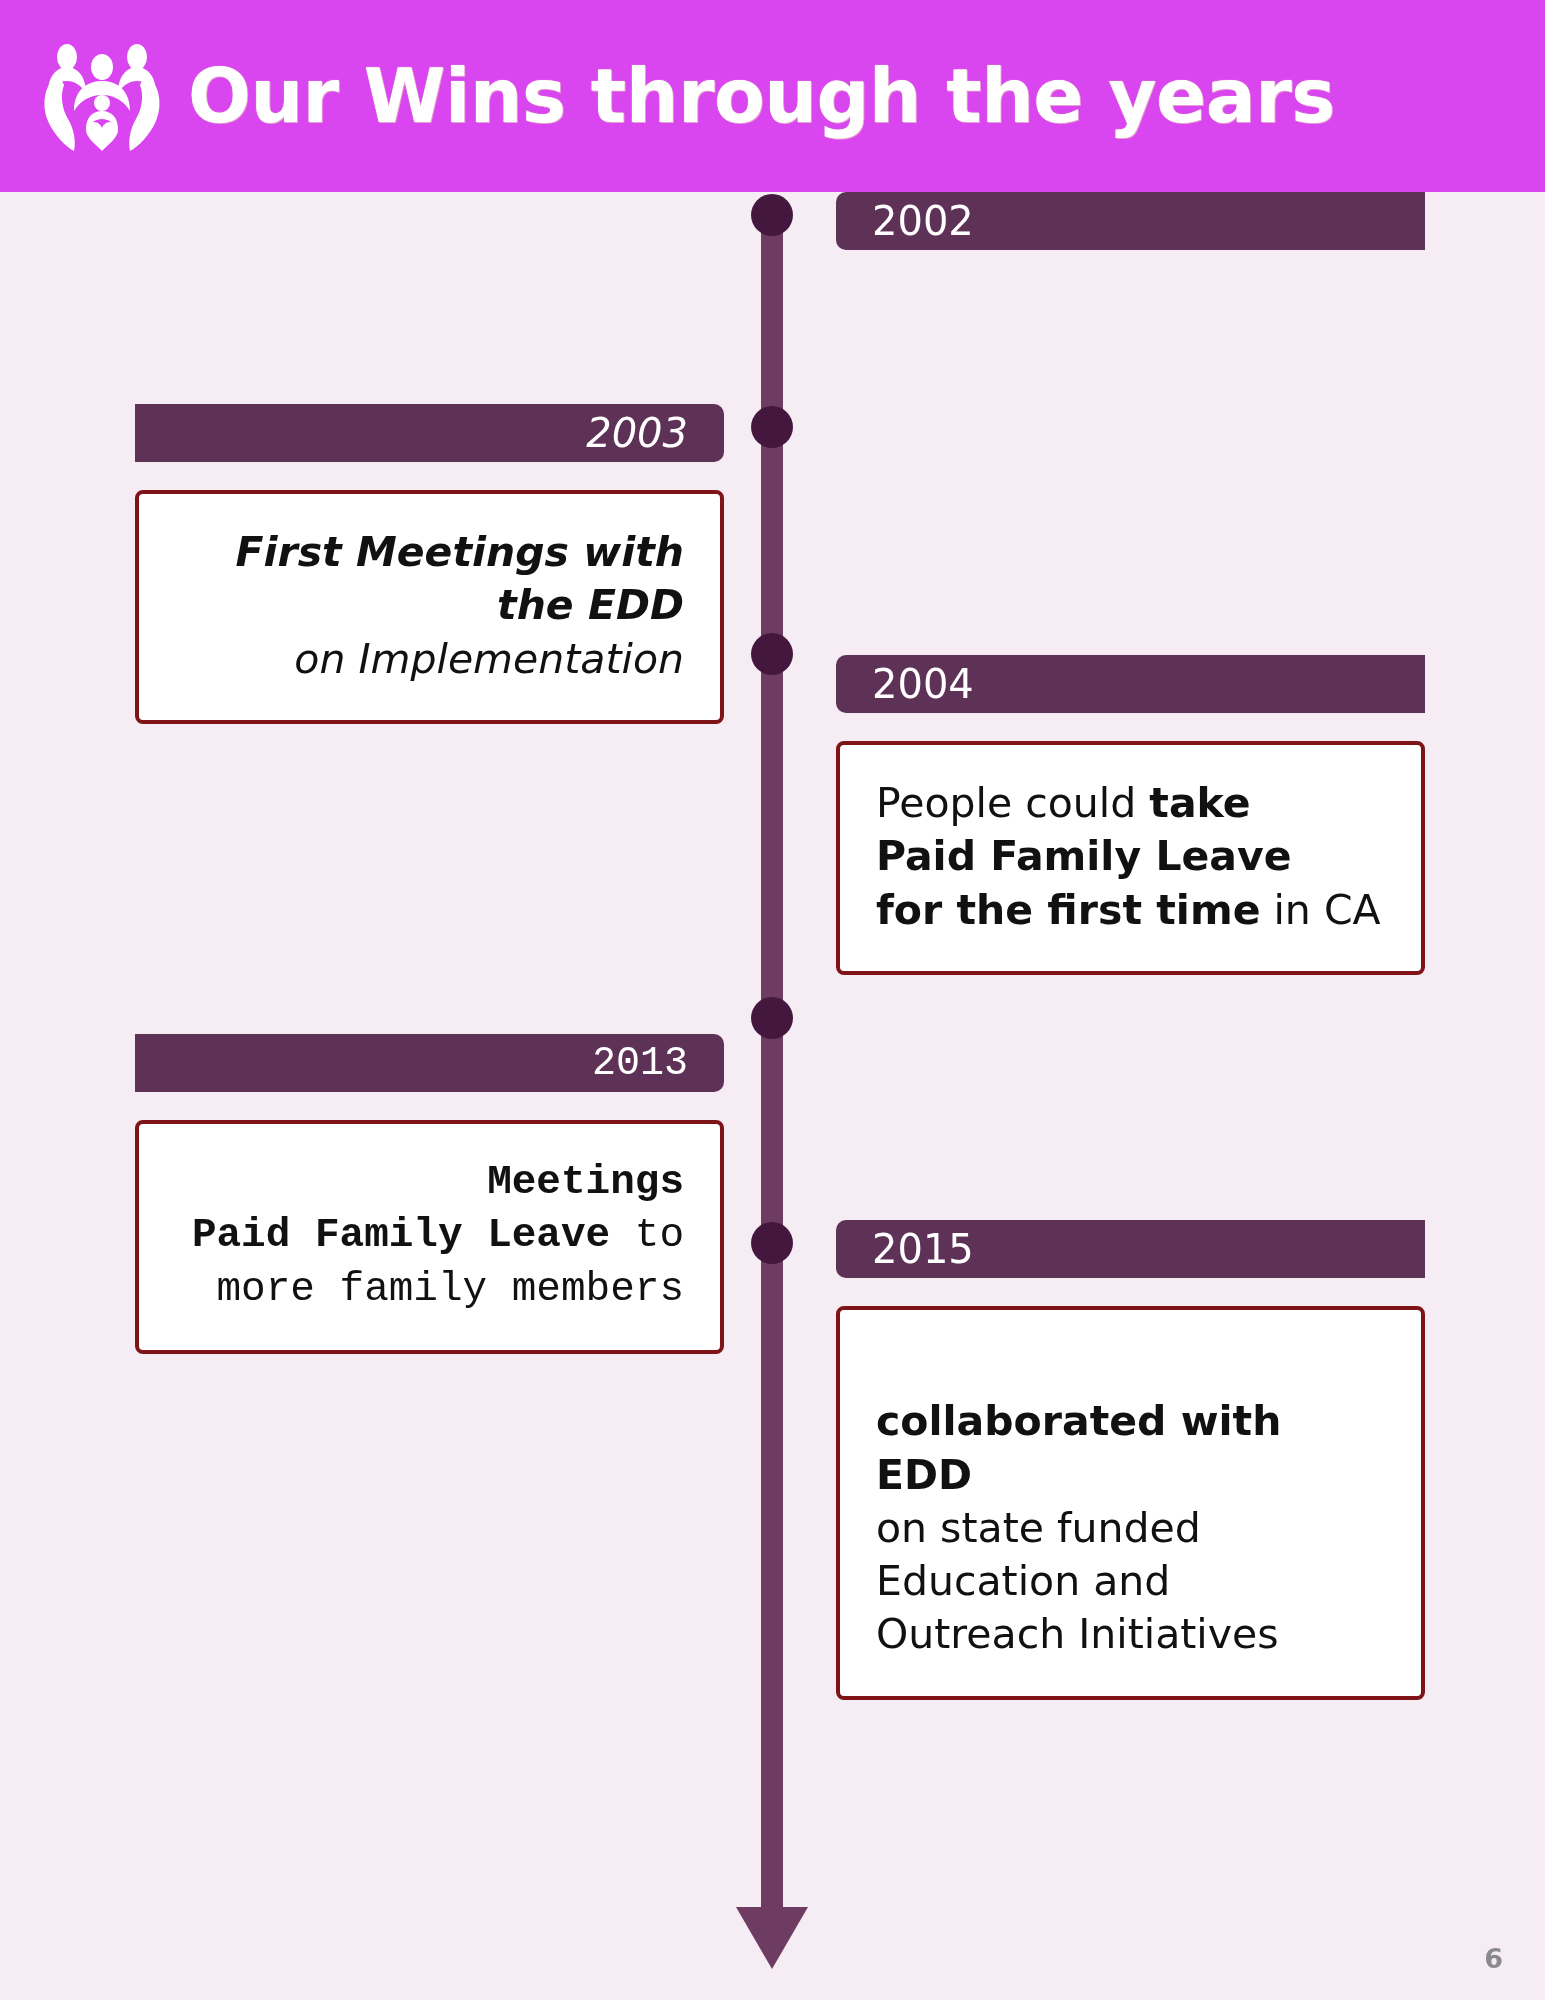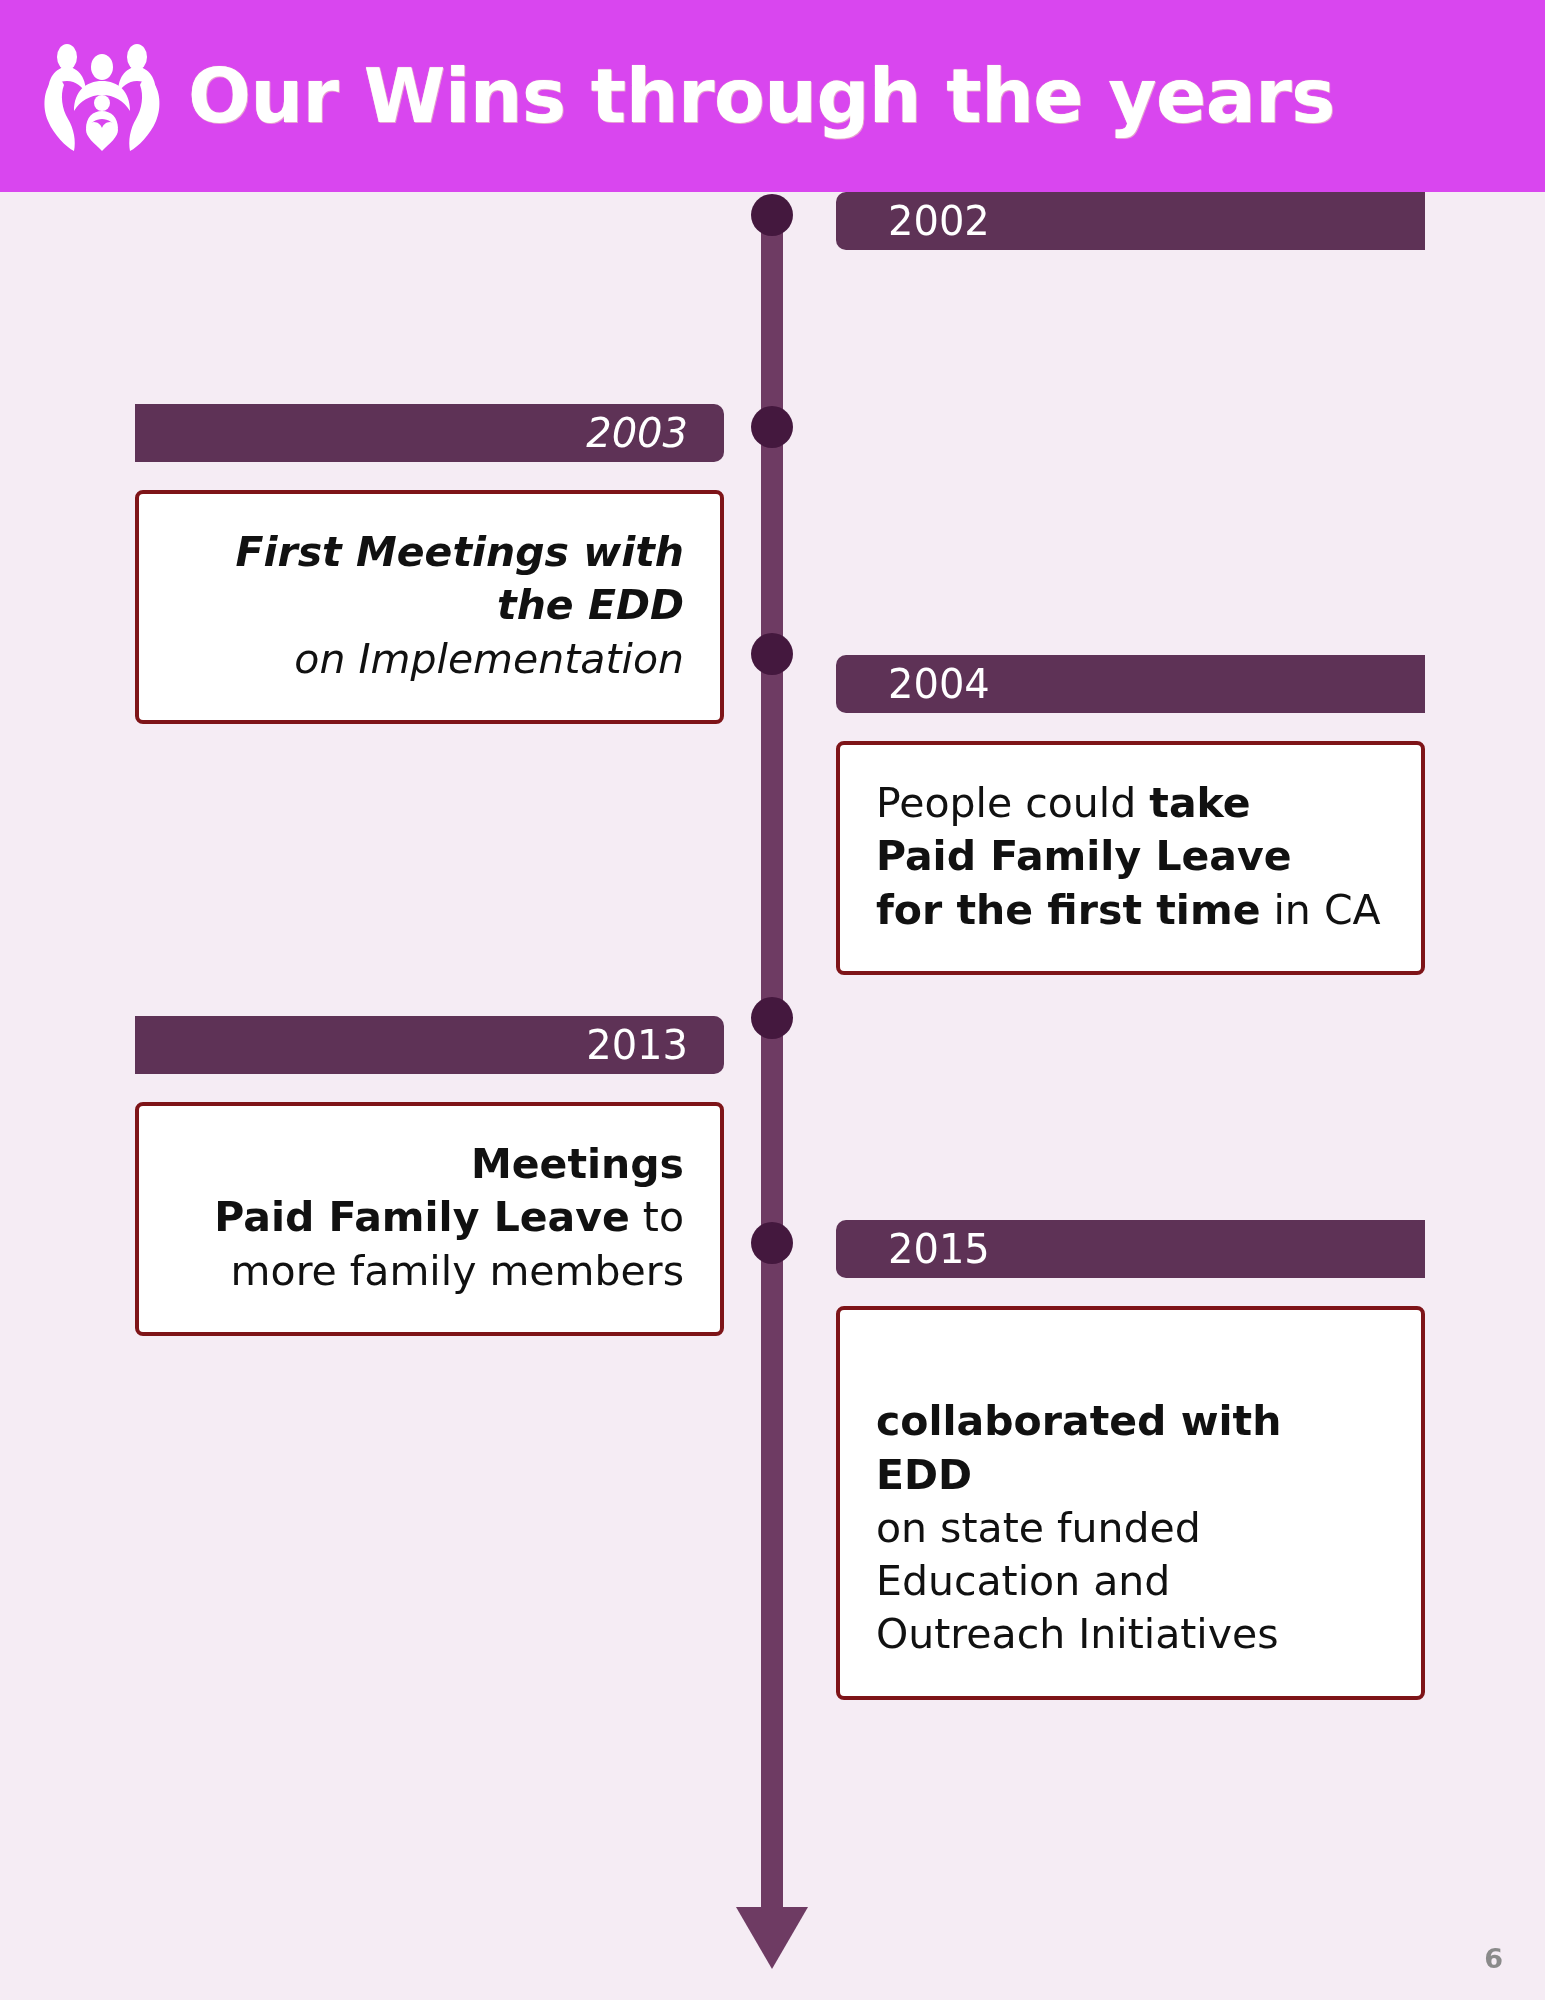--- a/index.html
+++ b/index.html
@@ -83,21 +83,21 @@
     background: #5E3256;
     display: flex;
     align-items: center;
     color: #FFFFFF;
     font-size: 40px;
     font-weight: normal;
   }
   .entry.right .year-pill {
     border-radius: 10px 0 0 10px;
     justify-content: flex-start;
-    padding-left: 52px;
+    padding-left: 36px;
   }
   .entry.left .year-pill {
     border-radius: 0 10px 10px 0;
     justify-content: flex-end;
     padding-right: 36px;
   }
 
   .card {
     margin-top: 28px;
     background: #FFFFFF;
@@ -167,21 +167,21 @@
       <div class="entry left" style="top: 212px; font-style: italic;">
         <div class="year-pill">2003</div>
         <div class="card"><b>First Meetings with</b><br><b>the EDD</b><br>on Implementation</div>
       </div>
       <div class="node" style="top: 441px;"></div>
       <div class="entry right" style="top: 439px; margin-top: 24px;">
         <div class="year-pill">2004</div>
         <div class="card">People could <b>take</b><br><b>Paid Family Leave</b><br><b>for the first time</b> in CA</div>
       </div>
       <div class="node" style="top: 805px;"></div>
-      <div class="entry left" style="top: 824px;">
+      <div class="entry left" style="top: 842px; font-family: Liberation Mono, monospace;">
         <div class="year-pill">2013</div>
         <div class="card"><b>Meetings</b><br><b>Paid Family Leave</b> to<br>more family members</div>
       </div>
       <div class="node" style="top: 1030px;"></div>
       <div class="entry right" style="top: 1028px; border-radius: 10px;">
         <div class="year-pill">2015</div>
         <div class="card"><br><b>collaborated with EDD</b><br>on state funded<br>Education and<br>Outreach Initiatives</div>
       </div>
     </div>
 </div>

